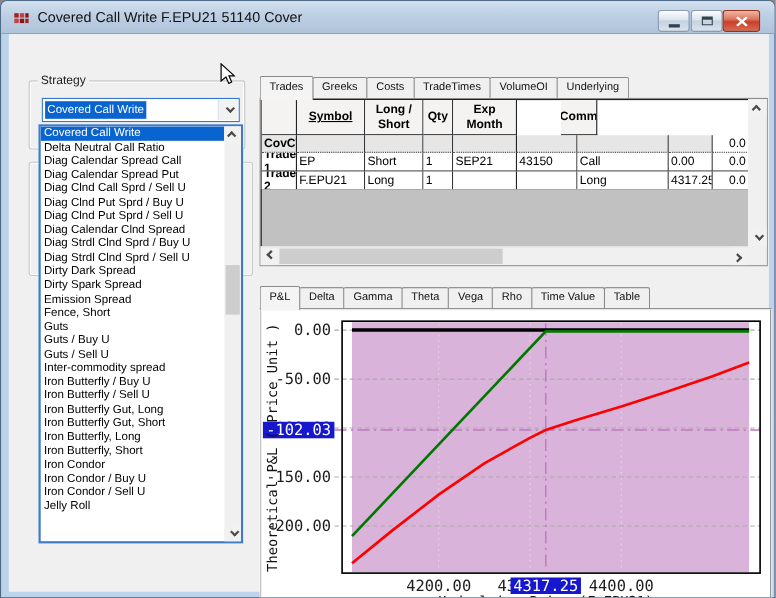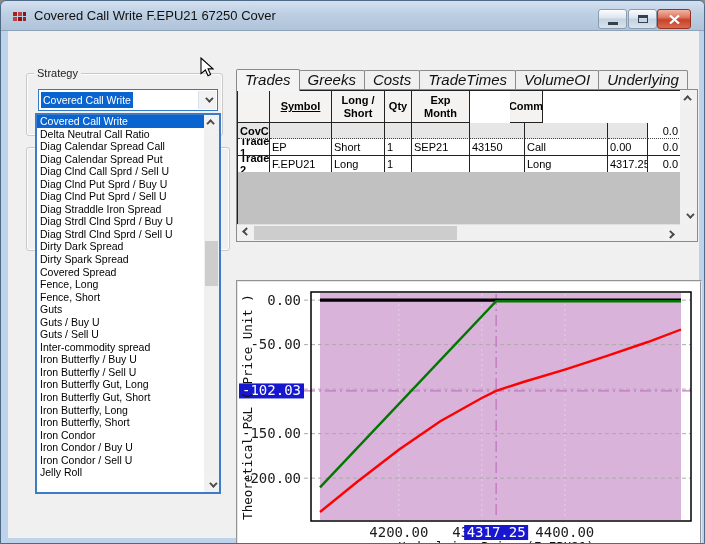--- a/index.html
+++ b/index.html
@@ -42,22 +42,22 @@
   #dropdown{position:absolute;left:27px;top:82px;width:186px;height:381px;background:#fff;
     border:2px solid #3b7bc8;z-index:5;}
   #strategy-list{position:absolute;left:0;top:0;right:15px;bottom:0;overflow:hidden;}
   .opt{height:12.56px;line-height:12.4px;font-size:10.5px;padding-left:3px;color:#000;white-space:nowrap;overflow:hidden;}
   .opt.sel{background:#0a64d0;color:#fff;}
   .vscroll-list{position:absolute;top:0;right:0;width:15px;bottom:0;background:#f0f0f0;}
   .sbtn{position:absolute;left:0;width:100%;height:14px;background:#f1f1f1;display:flex;align-items:center;justify-content:center;}
   .sthumb{position:absolute;background:#cdcdcd;}
   
   .tabstrip{position:absolute;display:flex;align-items:flex-end;height:22px;z-index:3;}
-  .tab{height:19px;line-height:18px;margin-bottom:1px;padding:0 8px;font-size:15px;color:#111;
-    background:#f0f0f0;border:1px solid #8a8a8a;border-bottom:none;border-radius:2px 2px 0 0;margin-right:-1px;font-style:italic;}
+  .tab{height:19px;line-height:18px;margin-bottom:1px;padding:0 8px;font-size:10px;color:#111;
+    background:#f0f0f0;border:1px solid #8a8a8a;border-bottom:none;border-radius:2px 2px 0 0;margin-right:-1px;}
   .tab.active{height:22px;margin-bottom:-1px;background:#f4f4f4;position:relative;z-index:4;line-height:20px;}
   
   #trades-body{position:absolute;left:228px;top:58px;width:462px;height:153px;border:1px solid #8b8b8b;background:#f0f0f0;}
   #grid{position:absolute;left:0;top:0;width:444px;background:#fff;border-left:1px solid #222;border-top:1px solid #222;}
   .grid-row{display:flex;}
   .gcell{flex:none;border-right:1px solid #222;border-bottom:1px solid #222;overflow:hidden;
     font-size:11px;display:flex;align-items:center;padding:0 2px;white-space:pre-line;background:#fff;}
   .grid-row.header .gcell{font-weight:bold;justify-content:center;text-align:center;line-height:13px;background:#f4f3f1;}
   .gcell.rowname{font-weight:bold;}
   .grid-row.summary .gcell{background:#e6e6e6;border-bottom:1px dotted #444;}
@@ -81,21 +81,21 @@
 
   <div id="titlebar">
     <svg id="app-icon" width="15" height="15" viewBox="0 0 15 15">
       <rect x="1" y="3" width="4" height="4" fill="#a81f1f"></rect>
         <rect x="6" y="3" width="4" height="4" fill="#c34040"></rect>
       <rect x="11" y="3" width="3" height="4" fill="#8c1414"></rect>
         <rect x="1" y="8" width="4" height="4" fill="#c34040"></rect>
       <rect x="6" y="8" width="4" height="4" fill="#8c1414"></rect>
         <rect x="11" y="8" width="3" height="4" fill="#a81f1f"></rect>
     </svg>
-    <span id="title-text">Covered Call Write F.EPU21 67250 Cover</span>
+    <span id="title-text">Covered Call Write F.EPU21 51140 Cover</span>
     <div class="winbtn" id="btn-min">
         <div class="glyph-min"></div>
       </div>
     <div class="winbtn" id="btn-max">
         <div class="glyph-max"></div>
       </div>
     <div class="winbtn" id="btn-close">
       <svg width="11" height="9" viewBox="0 0 11 9">
         <line x1="1" y1="0.5" x2="10" y2="8.5" stroke="#fff" stroke-width="2.2"></line>
         <line x1="10" y1="0.5" x2="1" y2="8.5" stroke="#fff" stroke-width="2.2"></line>
@@ -118,27 +118,26 @@
 
     <div id="dropdown">
       <div id="strategy-list">
           <div class="opt sel">Covered Call Write</div>
           <div class="opt">Delta Neutral Call Ratio</div>
           <div class="opt">Diag Calendar Spread Call</div>
           <div class="opt">Diag Calendar Spread Put</div>
           <div class="opt">Diag Clnd Call Sprd / Sell U</div>
           <div class="opt">Diag Clnd Put Sprd / Buy U</div>
           <div class="opt">Diag Clnd Put Sprd / Sell U</div>
-          <div class="opt">Diag Straddle Iron Spread</div>
+          <div class="opt">Diag Calendar Clnd Spread</div>
           <div class="opt">Diag Strdl Clnd Sprd / Buy U</div>
           <div class="opt">Diag Strdl Clnd Sprd / Sell U</div>
           <div class="opt">Dirty Dark Spread</div>
           <div class="opt">Dirty Spark Spread</div>
-          <div class="opt">Covered Spread</div>
-          <div class="opt">Fence, Long</div>
+          <div class="opt">Emission Spread</div>
           <div class="opt">Fence, Short</div>
           <div class="opt">Guts</div>
           <div class="opt">Guts / Buy U</div>
           <div class="opt">Guts / Sell U</div>
           <div class="opt">Inter-commodity spread</div>
           <div class="opt">Iron Butterfly / Buy U</div>
           <div class="opt">Iron Butterfly / Sell U</div>
           <div class="opt">Iron Butterfly Gut, Long</div>
           <div class="opt">Iron Butterfly Gut, Short</div>
           <div class="opt">Iron Butterfly, Long</div>
@@ -228,20 +227,30 @@
             <span class="chev left"></span>
           </div>
         <div class="sthumb" style="left:17px;top:1px;bottom:1px;width:203px;"></div>
         <div class="sbtn-h" style="right:0;">
             <span class="chev right"></span>
           </div>
       </div>
       <div id="t-corner"></div>
     </div>
 
+    <div class="tabstrip" id="chart-tabs" style="left:228px;top:228px;">
+        <div class="tab active">P&amp;L</div>
+        <div class="tab">Delta</div>
+        <div class="tab">Gamma</div>
+        <div class="tab">Theta</div>
+        <div class="tab">Vega</div>
+        <div class="tab">Rho</div>
+        <div class="tab">Time Value</div>
+        <div class="tab">Table</div>
+      </div>
     <div id="chart-body">
       <svg id="chart-svg" width="462" height="270">
           <rect x="82" y="11" width="361" height="227" fill="#d9b3d9"></rect>
           <line x1="160.83908045977012" y1="12" x2="160.83908045977012" y2="237" stroke="#e2d2e2" stroke-width="1" stroke-dasharray="2 3"></line>
           <line x1="243.82758620689654" y1="12" x2="243.82758620689654" y2="237" stroke="#e2d2e2" stroke-width="1" stroke-dasharray="2 3"></line>
           <line x1="326.816091954023" y1="12" x2="326.816091954023" y2="237" stroke="#e2d2e2" stroke-width="1" stroke-dasharray="2 3"></line>
           <line x1="66" y1="18.12156862745098" x2="453" y2="18.12156862745098" stroke="#ababab" stroke-width="1" stroke-dasharray="4 3"></line>
           <line x1="66" y1="62.63137254901961" x2="453" y2="62.63137254901961" stroke="#ababab" stroke-width="1" stroke-dasharray="4 3"></line>
           <line x1="66" y1="107.14117647058823" x2="453" y2="107.14117647058823" stroke="#ababab" stroke-width="1" stroke-dasharray="4 3"></line>
           <line x1="66" y1="151.65098039215687" x2="453" y2="151.65098039215687" stroke="#ababab" stroke-width="1" stroke-dasharray="4 3"></line>

